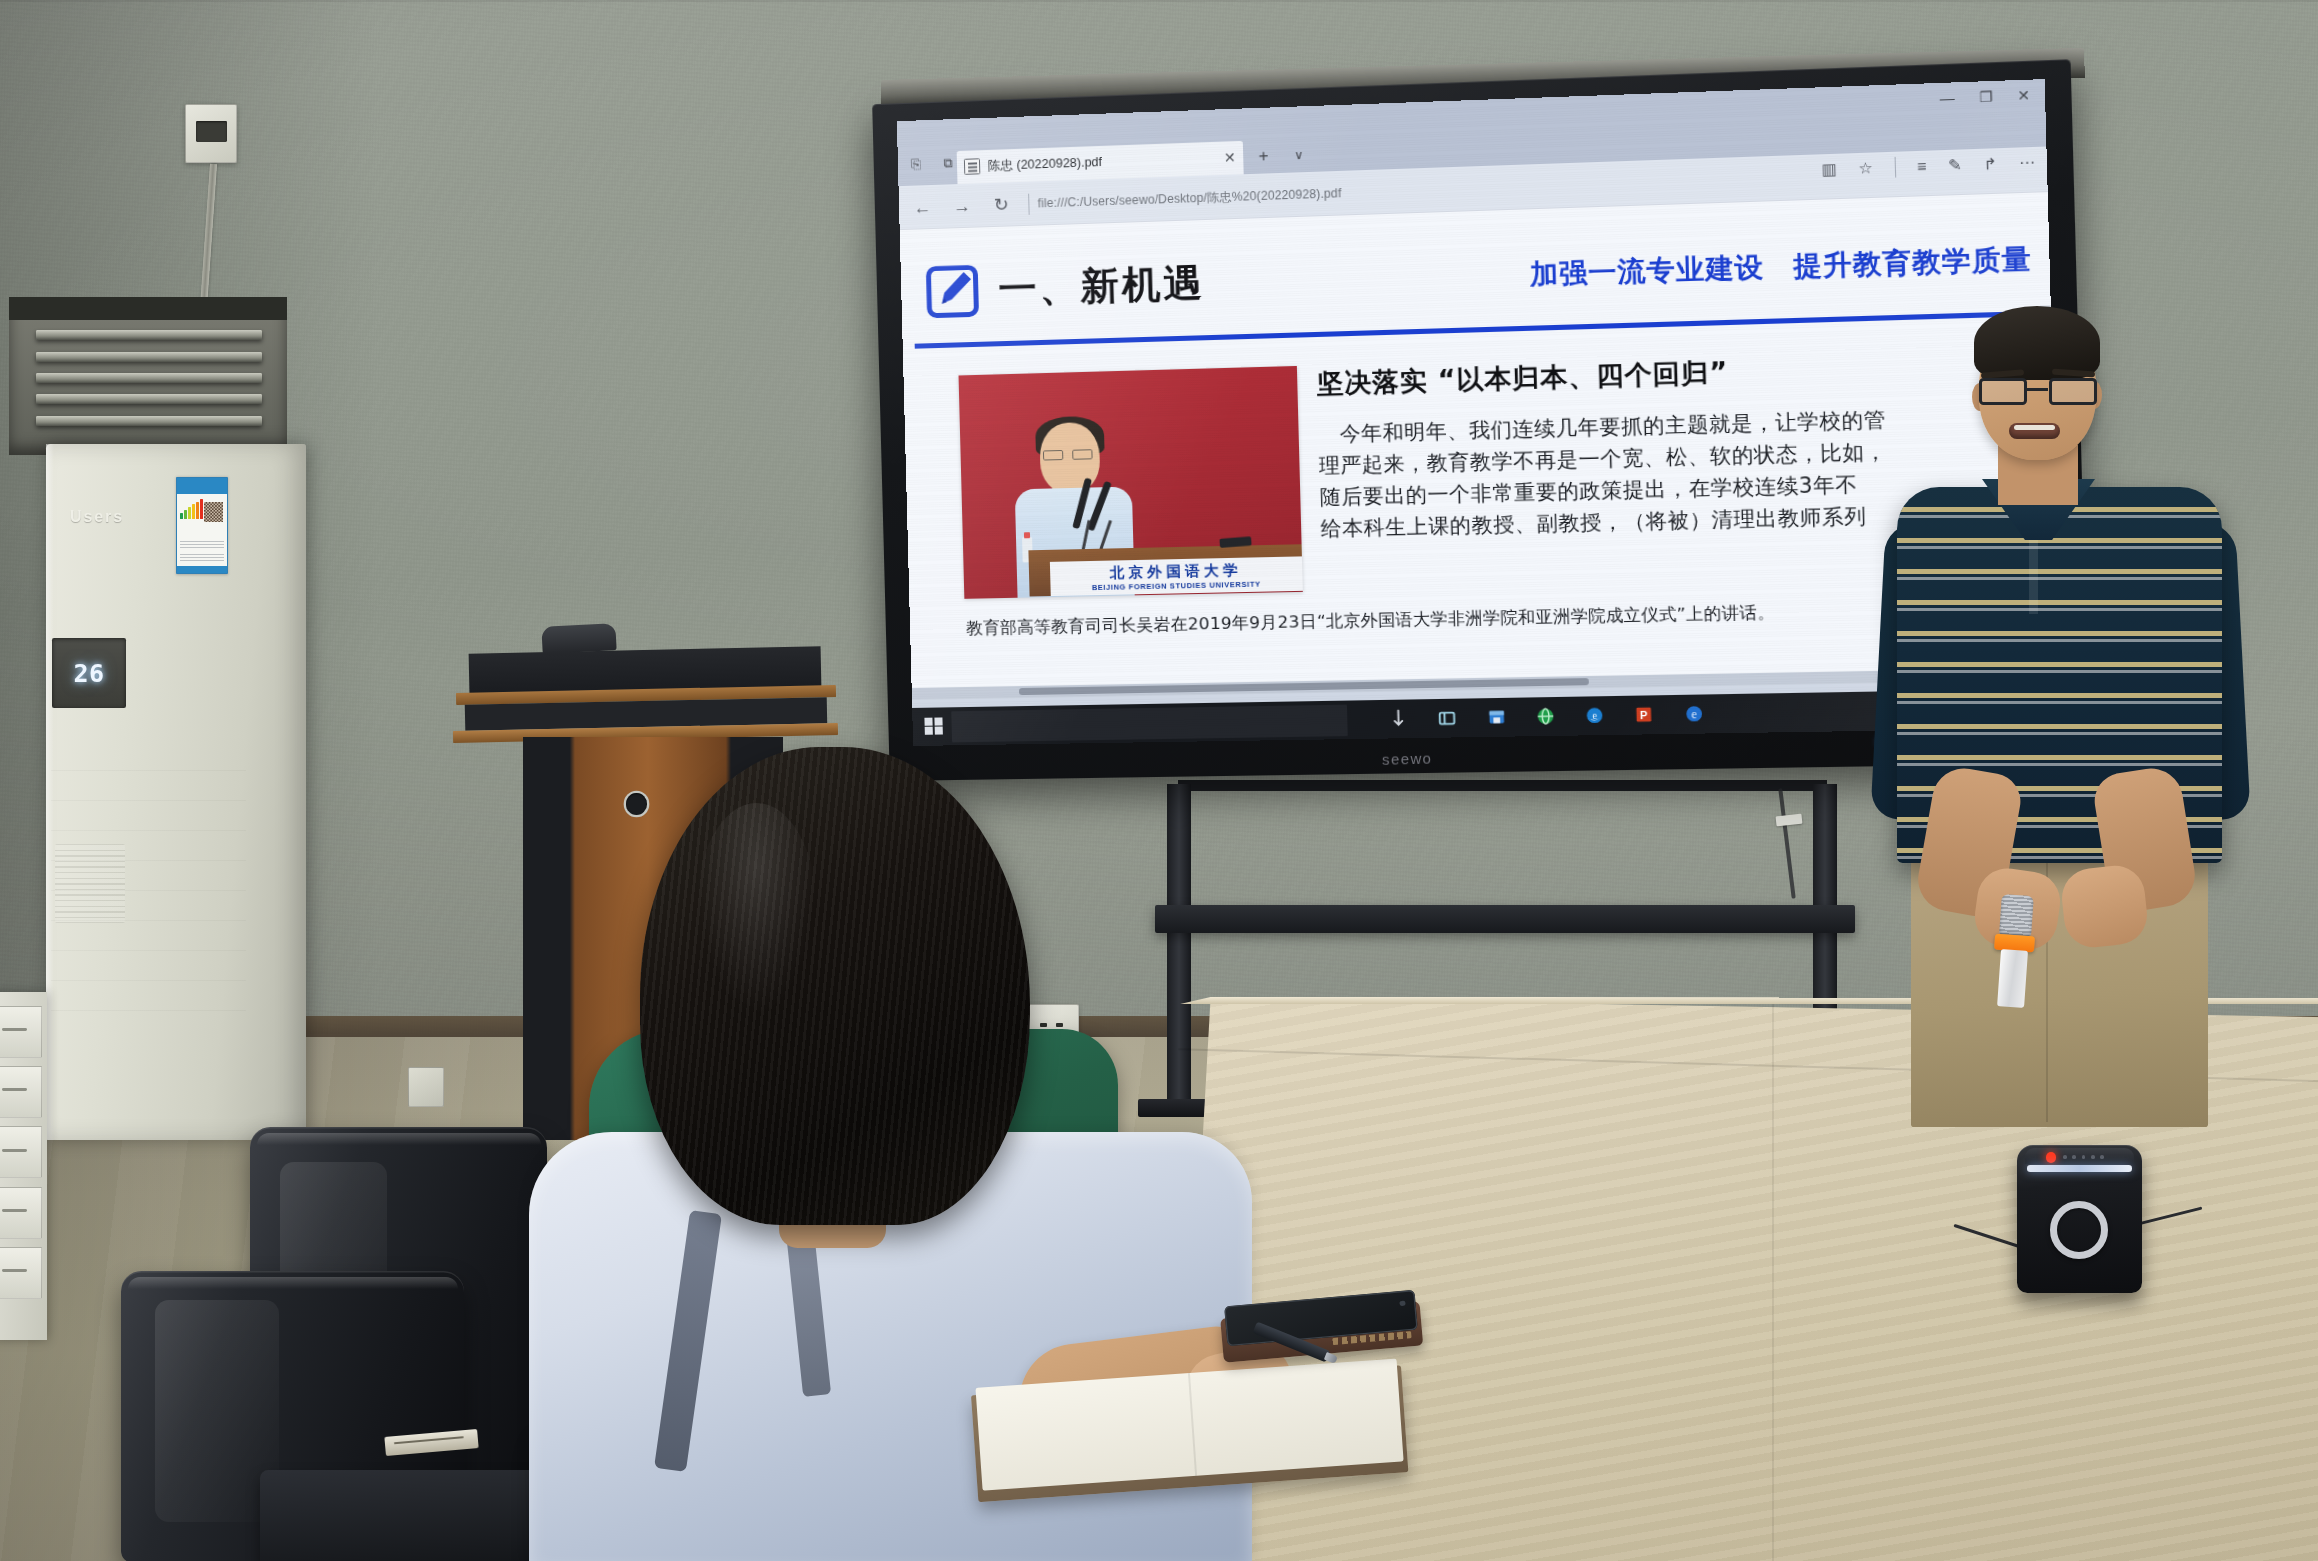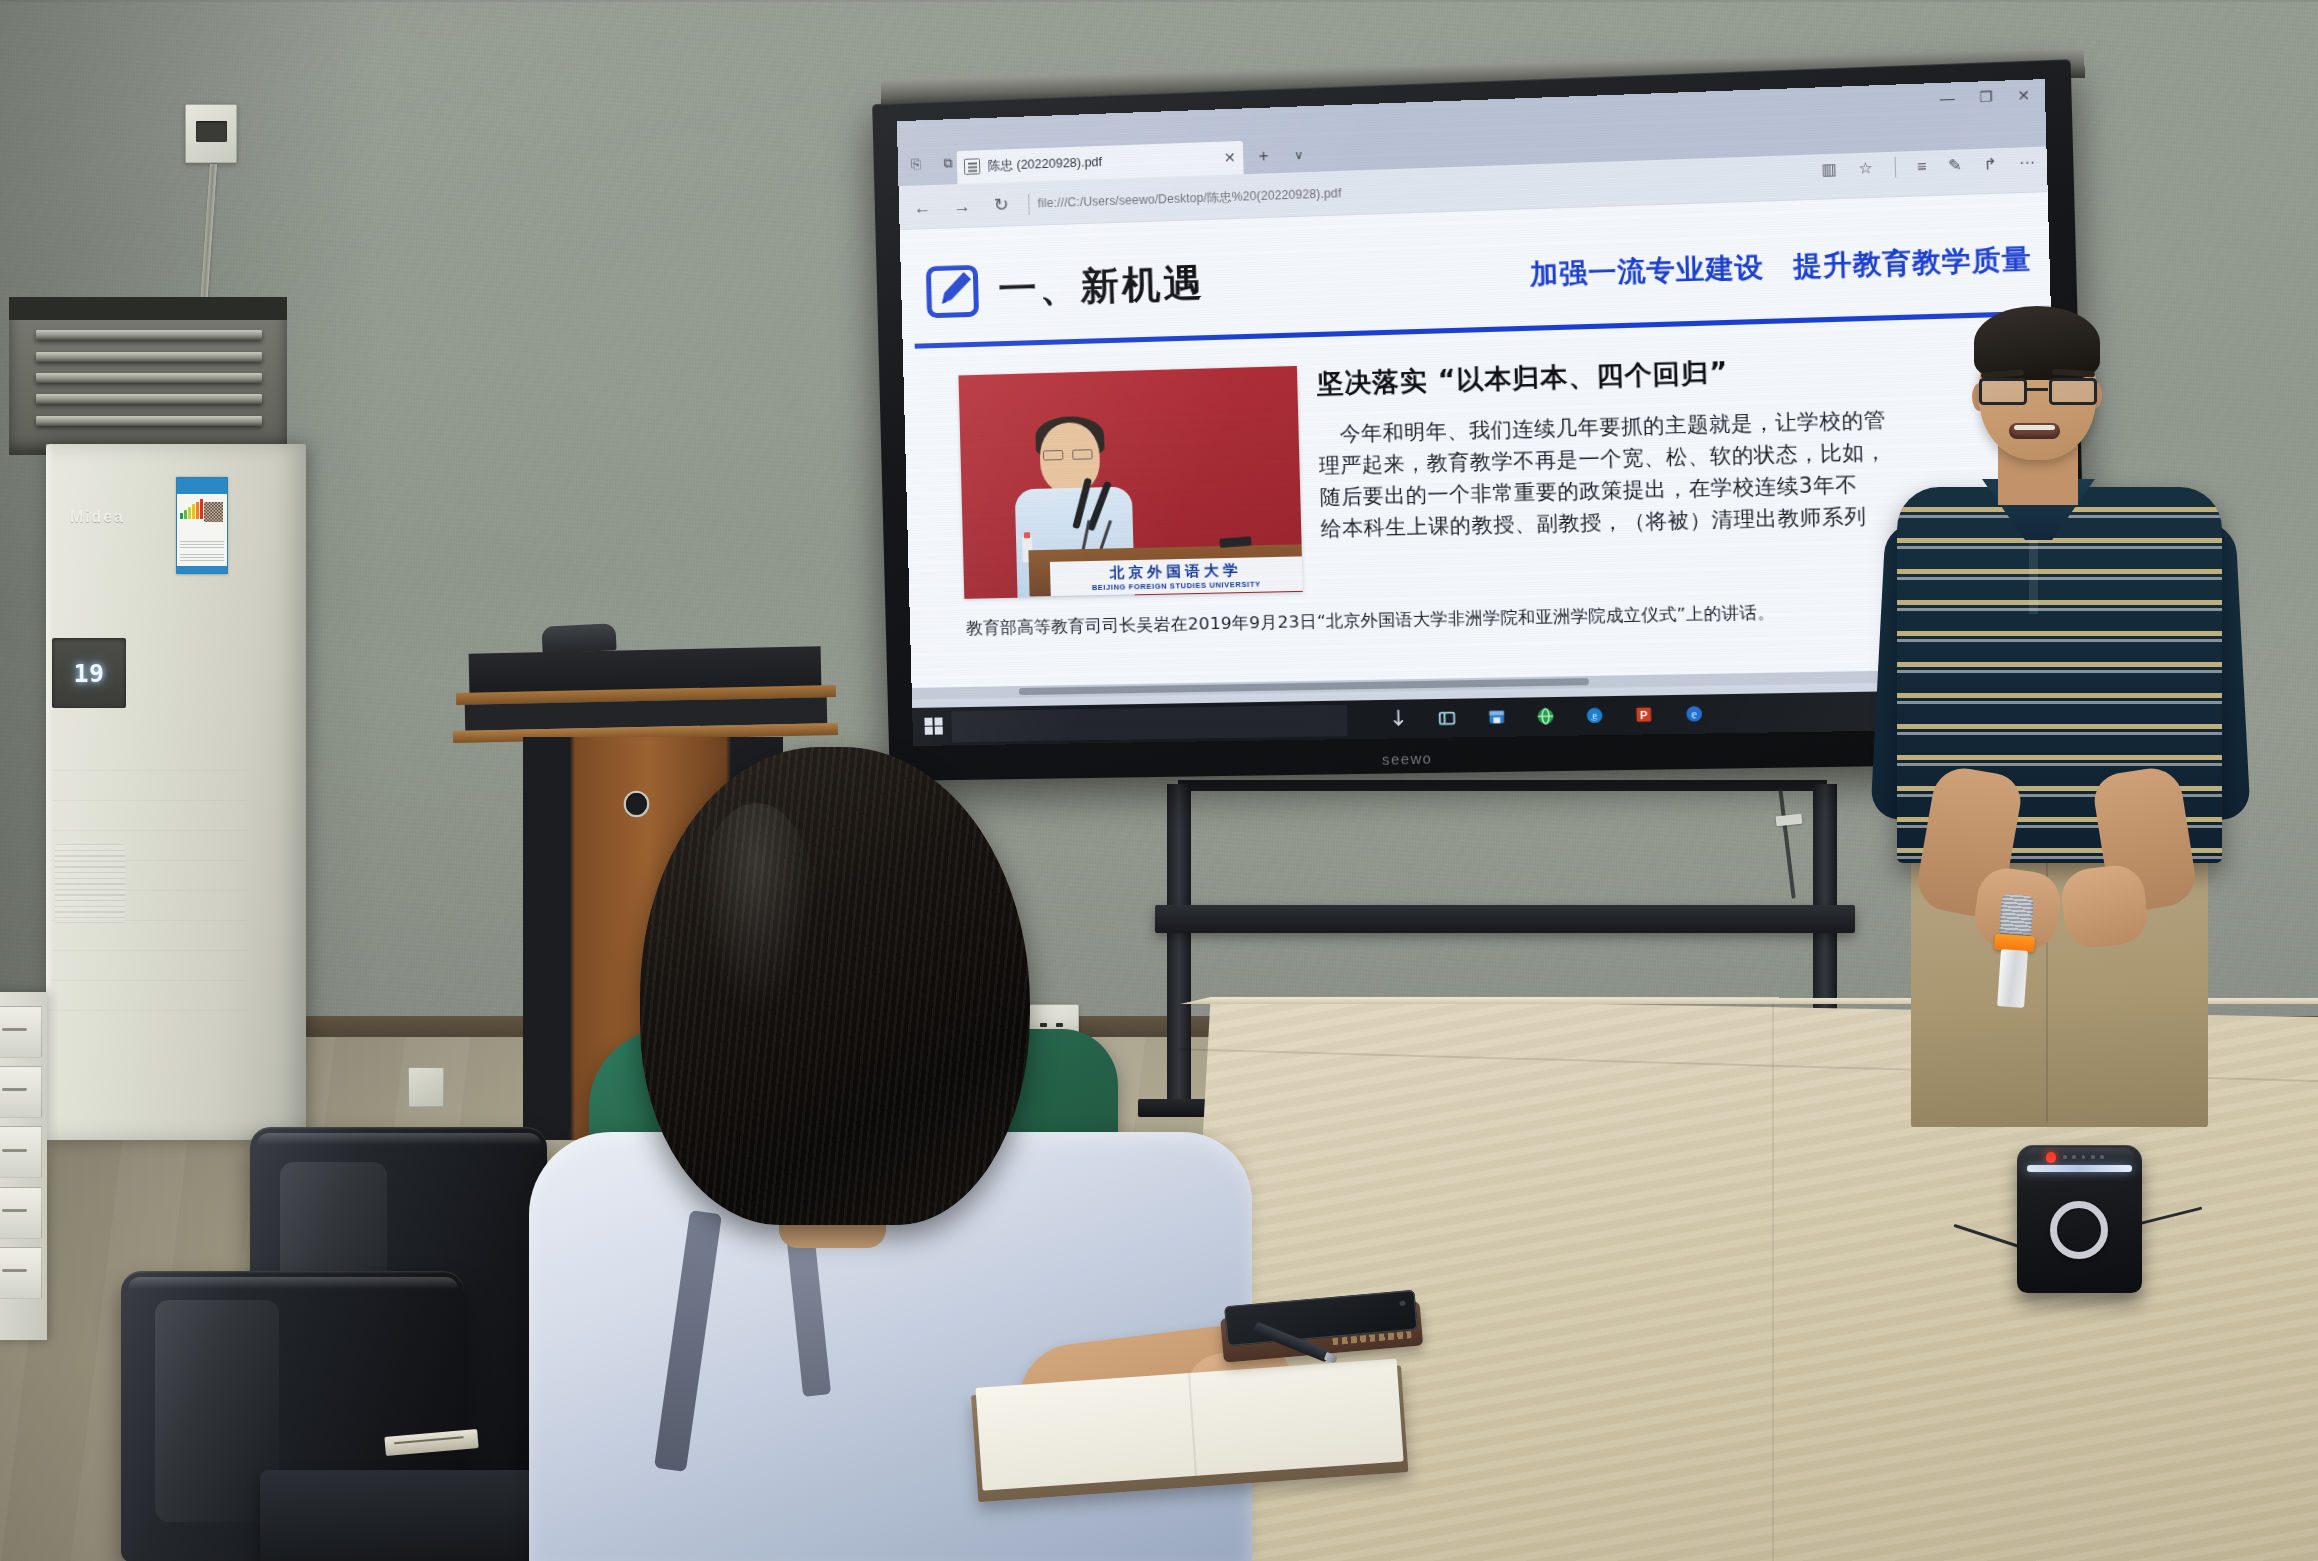--- a/index.html
+++ b/index.html
@@ -878,37 +878,37 @@
     <div class="ac-vent-box"></div>
     <div class="ac-vent-dark"></div>
     <div class="ac-louver" style="top:33px"></div>
     <div class="ac-louver" style="top:55px"></div>
     <div class="ac-louver" style="top:76px"></div>
     <div class="ac-louver" style="top:97px"></div>
     <div class="ac-louver" style="top:119px"></div>
     <div class="ac-body">
       <div class="ac-edge-hi"></div>
     </div>
-    <div class="ac-brand">Midea</div>
+    <div class="ac-brand">Users</div>
     <div class="ac-label">
       <div class="lh"></div>
       <div class="lbars">
         <i style="height:6.5px;background:#1f9d4d"></i>
         <i style="height:9.3px;background:#62b83c"></i>
         <i style="height:12px;background:#c8d52c"></i>
         <i style="height:15px;background:#f3c01a"></i>
         <i style="height:17.6px;background:#ef8417"></i>
         <i style="height:20.4px;background:#e2301f"></i>
       </div>
       <div class="lqr"></div>
       <div class="ltext"></div>
       <div class="lfoot"></div>
     </div>
     <div class="ac-display">
-      <div class="ac-temp">19</div>
+      <div class="ac-temp">26</div>
     </div>
     <div class="ac-panel-lines"></div>
     <div class="ac-grille"></div>
   </div>
 
   <div id="cabinet">
     <div class="cdrawer" style="top:14px"></div>
     <div class="chandle" style="top:36px"></div>
     <div class="cdrawer" style="top:74px"></div>
     <div class="chandle" style="top:96px"></div>

